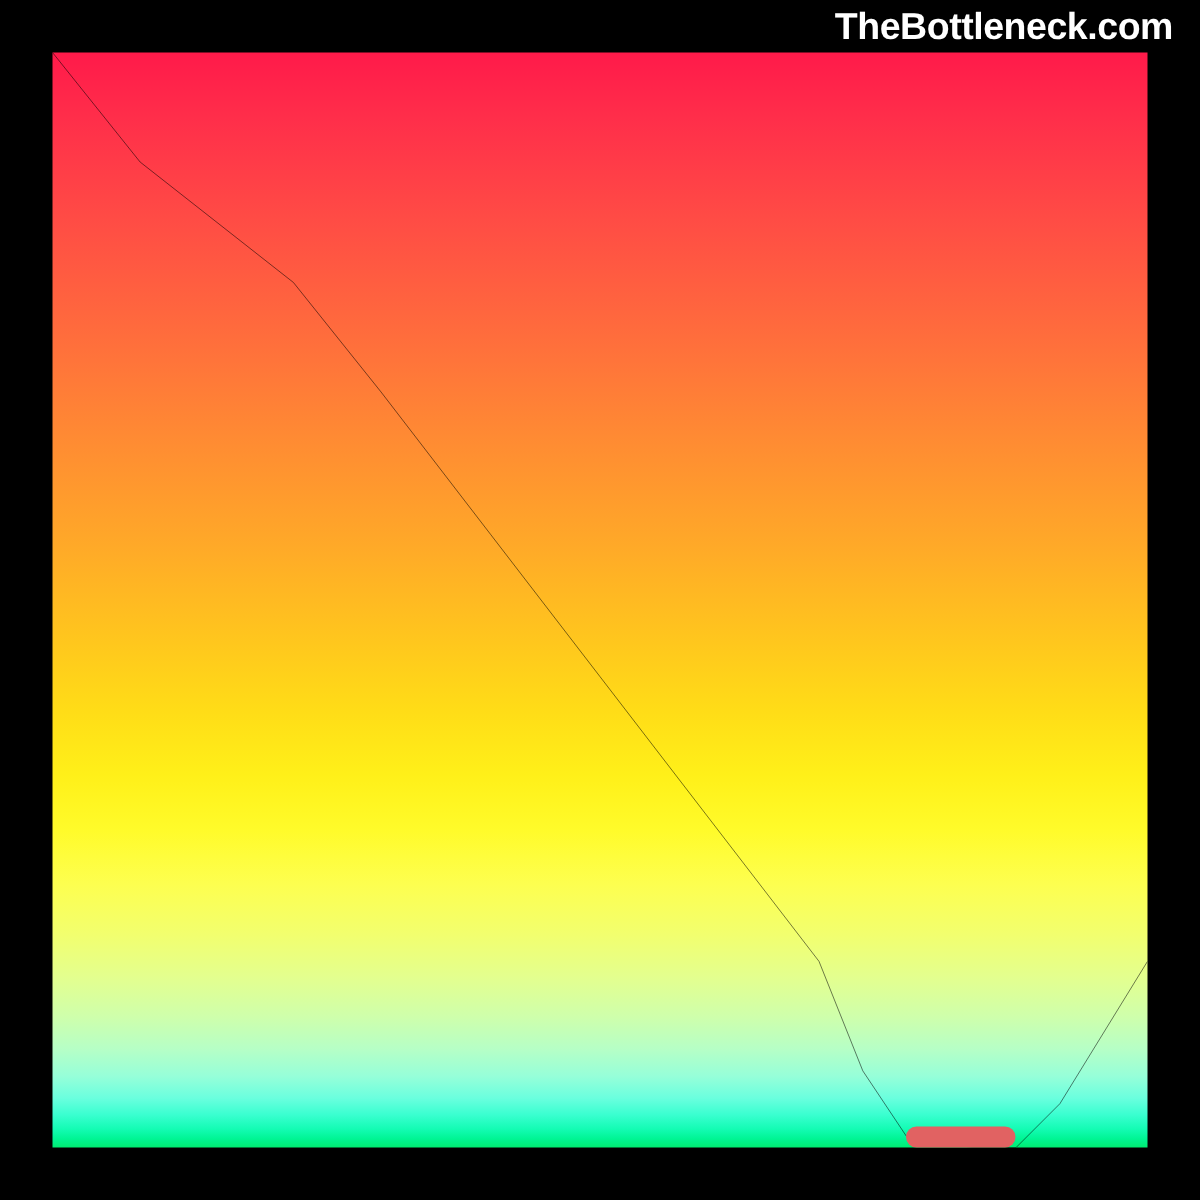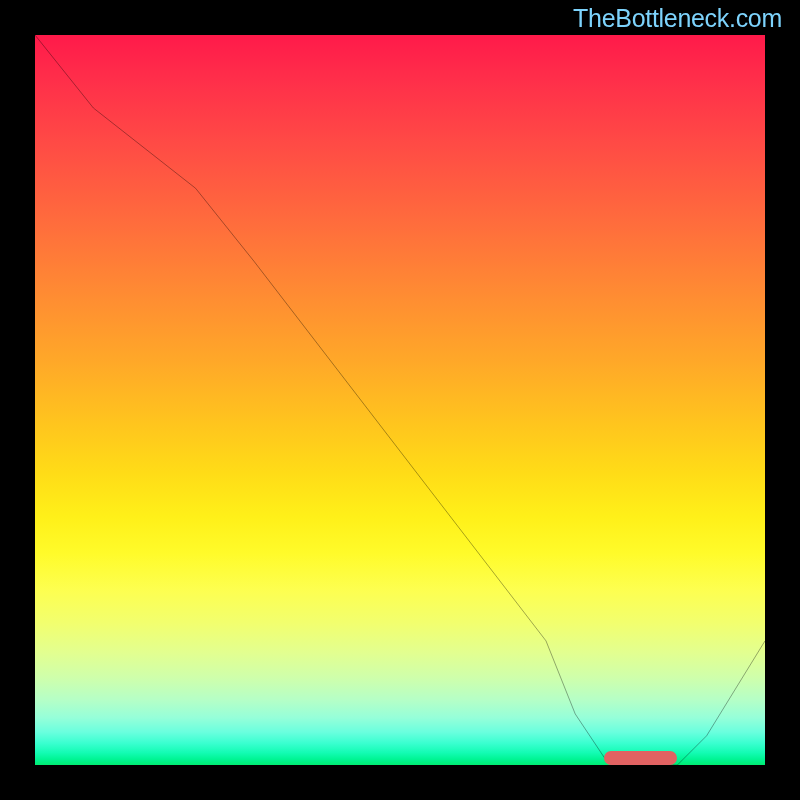--- a/index.html
+++ b/index.html
@@ -7,23 +7,23 @@
     width: 800px;
     height: 800px;
     background: #000;
     position: relative;
     font-family: Arial, Helvetica, sans-serif;
   }
   .watermark {
     position: absolute;
     top: 4px;
     right: 18px;
-    color: #7dd3fc;
+    color: #ffffff;
     font-size: 25px;
-    font-weight: 400;
+    font-weight: 700;
     letter-spacing: -0.3px;
     z-index: 20;
   }
   .plot-area {
     position: absolute;
     left: 35px;
     top: 35px;
     width: 730px;
     height: 730px;
     background: linear-gradient(

